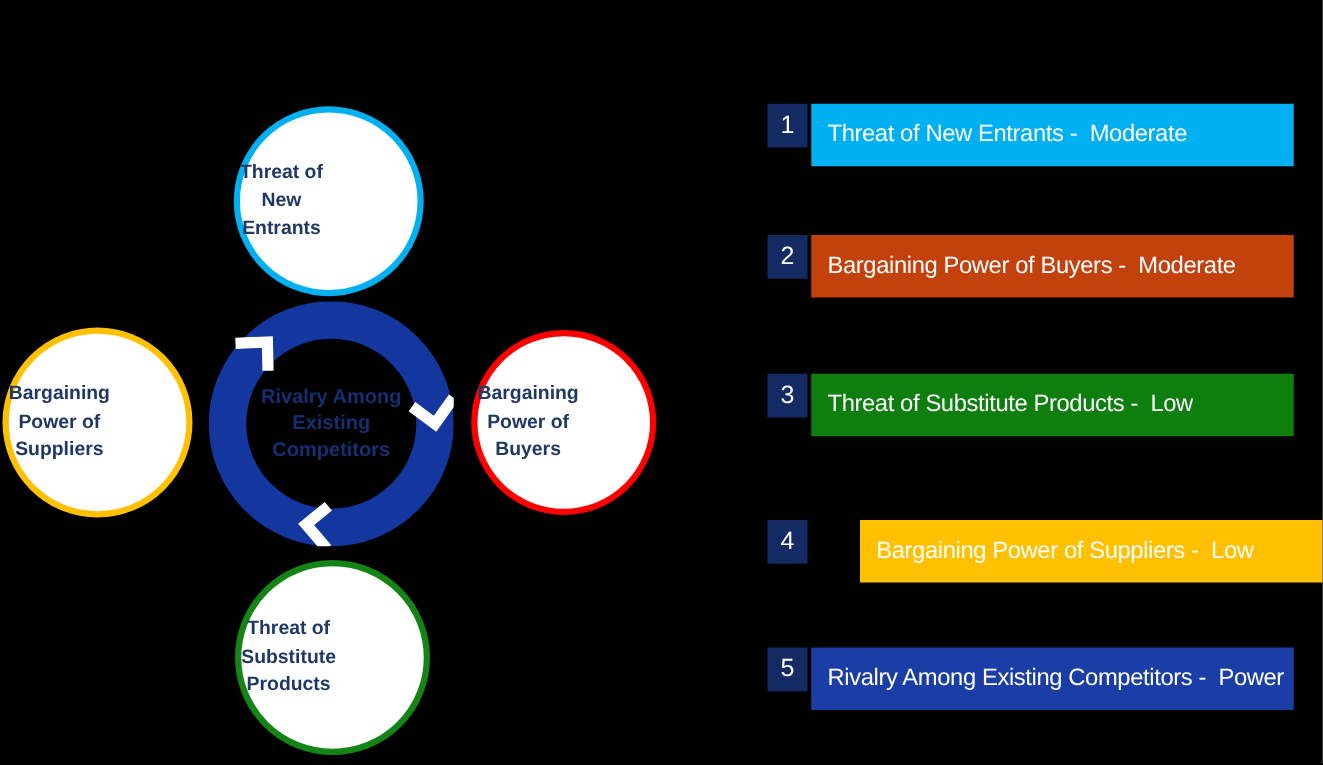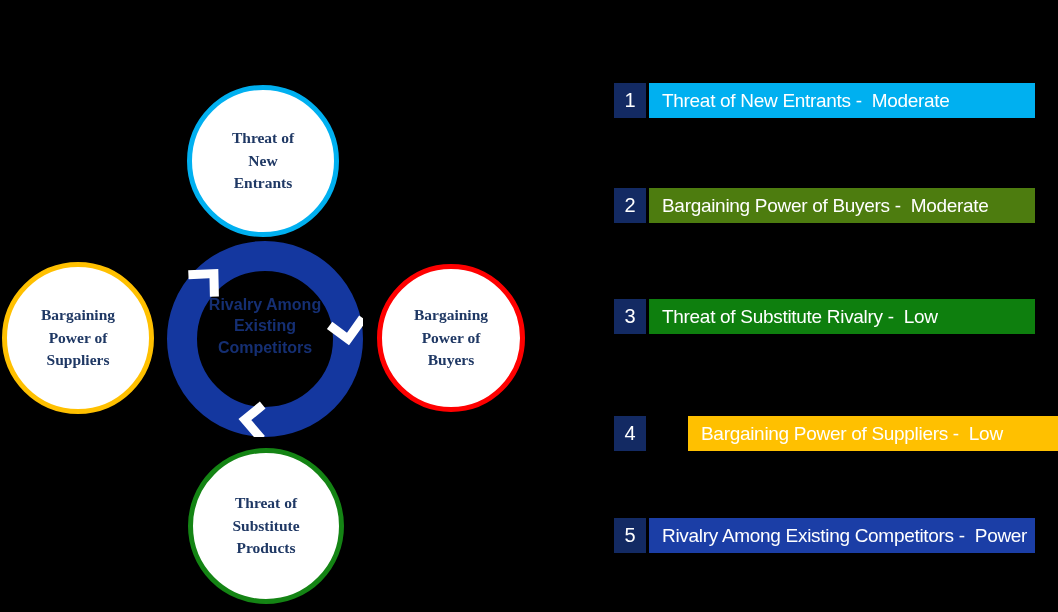--- a/index.html
+++ b/index.html
@@ -10,51 +10,50 @@
     font-family:"Liberation Sans", sans-serif;
     overflow:hidden;
   }
   
   .force-circle{
     position:absolute;
     border-radius:50%;
     border:5px solid #84cc16;
     background:#fff;
     box-sizing:border-box;
-    display:flex;align-items:center;justify-content:center;
+    display:flex;align-items:center;justify-content:flex-start;
     text-align:center;
-    font-family:Liberation Serif, serif;
   }
   .force-label{
     white-space:pre-line;
     font-weight:bold;
     font-size:15.5px;
     line-height:1.45;
   }
   .circle-top{left:187px;top:85px;width:152px;height:152px;}
   .circle-left{left:2px;top:262px;width:152px;height:152px;}
   .circle-right{left:377px;top:264px;width:148px;height:148px;}
   .circle-bottom{left:188px;top:448px;width:156px;height:156px;}
   
   .donut-wrap{position:absolute;left:167px;top:241px;width:196px;height:196px;}
   .donut-label{
-    position:absolute;left:167px;top:228px;width:196px;height:196px;
+    position:absolute;left:167px;top:241px;width:196px;height:196px;
     display:flex;align-items:center;justify-content:center;
     text-align:center;
     white-space:pre-line;
     font-weight:bold;font-size:16px;line-height:1.35;
   }
   
   .legend-num{
     position:absolute;left:614px;width:32px;height:35px;
     display:flex;align-items:center;justify-content:center;
     color:#fff;font-size:20px;
   }
   .legend-bar{
-    position:absolute;left:649px;width:386px;height:35px;
+    position:absolute;left:649px;width:386px;height:50px;
     display:flex;align-items:center;
     padding-left:13px;box-sizing:border-box;
     color:#fff;font-size:19px;letter-spacing:-0.3px;
     white-space:pre;
   }
   .r1{top:83px;} .r2{top:188px;} .r3{top:299px;} .r4{top:416px;} .r5{top:518px;}
 </style>
 </head>
 <body>
 
@@ -93,24 +92,24 @@
   <div class="force-circle circle-bottom" style="border-color: rgb(20, 132, 20); background-color: rgb(255, 255, 255);">
     <div class="force-label" style="color: rgb(31, 56, 100);">Threat of
 Substitute
 Products</div>
   </div>
 
   <div class="legend-num r1" style="background-color: rgb(19, 42, 99);">1</div>
   <div class="legend-bar r1" style="background-color: rgb(0, 176, 240); color: rgb(255, 255, 255);">Threat of New Entrants -  Moderate</div>
 
   <div class="legend-num r2" style="background-color: rgb(19, 42, 99);">2</div>
-  <div class="legend-bar r2" style="background-color: #4d7c0f; color: rgb(255, 255, 255);">Bargaining Power of Buyers -  Moderate</div>
+  <div class="legend-bar r2" style="background-color: #c2410c; color: rgb(255, 255, 255);">Bargaining Power of Buyers -  Moderate</div>
 
   <div class="legend-num r3" style="background-color: rgb(19, 42, 99);">3</div>
-  <div class="legend-bar r3" style="background-color: rgb(14, 127, 14); color: rgb(255, 255, 255);">Threat of Substitute Rivalry -  Low</div>
+  <div class="legend-bar r3" style="background-color: rgb(14, 127, 14); color: rgb(255, 255, 255);">Threat of Substitute Products -  Low</div>
 
   <div class="legend-num r4" style="background-color: rgb(19, 42, 99);">4</div>
   <div class="legend-bar r4" style="background-color: rgb(255, 192, 0); color: rgb(255, 255, 255); margin-left: 39px;">Bargaining Power of Suppliers -  Low</div>
 
   <div class="legend-num r5" style="background-color: rgb(19, 42, 99);">5</div>
   <div class="legend-bar r5" style="background-color: rgb(27, 62, 166); color: rgb(255, 255, 255);">Rivalry Among Existing Competitors -  Power</div>
 
 </div>
 
 </body></html>

